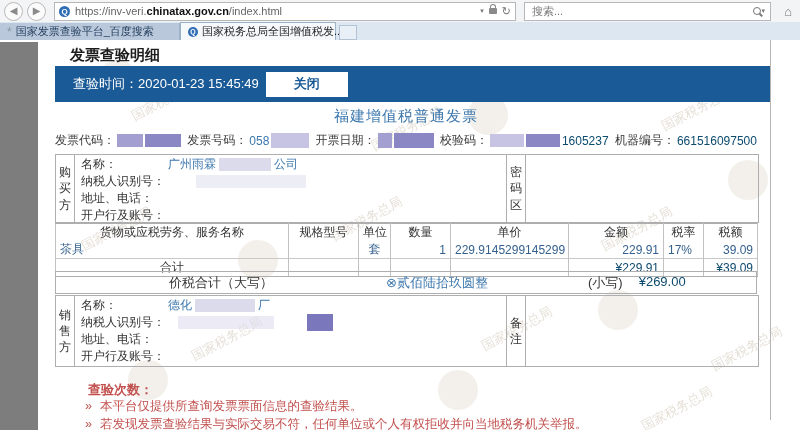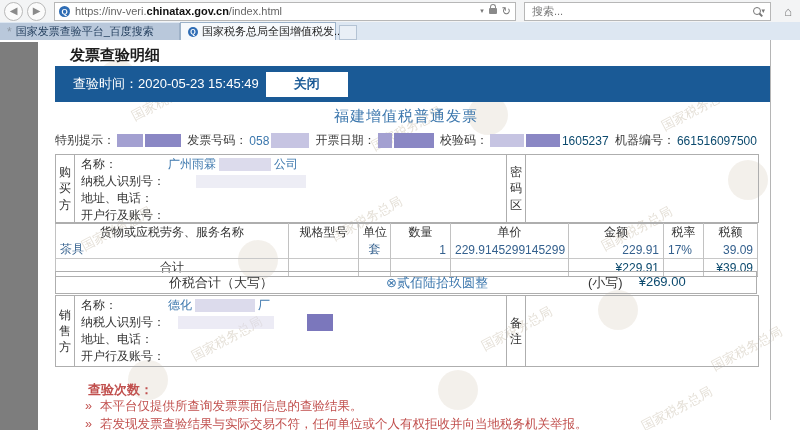--- a/index.html
+++ b/index.html
@@ -166,29 +166,29 @@
   <div class="wm" style="left:670px;top:300px;">国家税务总局</div>
   <div class="wm" style="left:600px;top:360px;">国家税务总局</div>
 </div>
 
 <div class="leftstrip"></div>
 <div class="rightline"></div>
 
 <div class="ptitle">发票查验明细</div>
 
 <div class="bluebar">
-  <span class="grp"><span>查验时间：</span><span>2020-05-23 15:45:49</span></span>
+  <span class="grp"><span>查验时间：</span><span>2020-01-23 15:45:49</span></span>
   <div class="btn btn-close">关闭</div>
 </div>
 
 <div class="inv-title">福建增值税普通发票</div>
 
 <div class="inforow">
   <span class="fg">
-    <span>特别提示：</span>
+    <span>发票代码：</span>
     <span class="rd rd-mid" style="width:26px;"></span>
       <span class="rd rd-dark" style="width:36px;"></span>
   </span>
   <span class="fg">
     <span>发票号码：</span>
     <span class="blueval">058</span>
     <span class="rd rd-light" style="width:38px;height:15px;"></span>
   </span>
   <span class="fg">
     <span>开票日期：</span>

